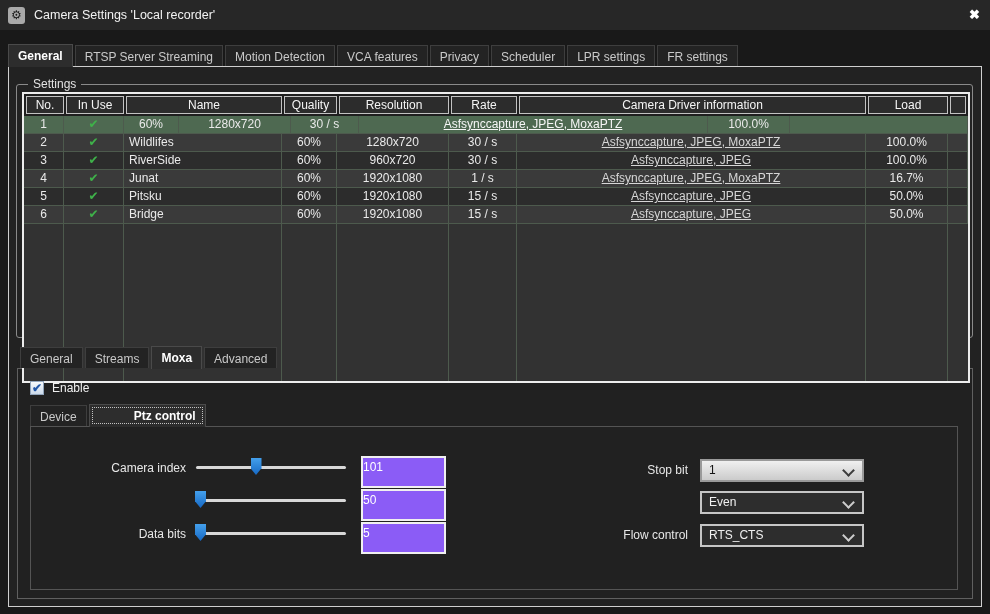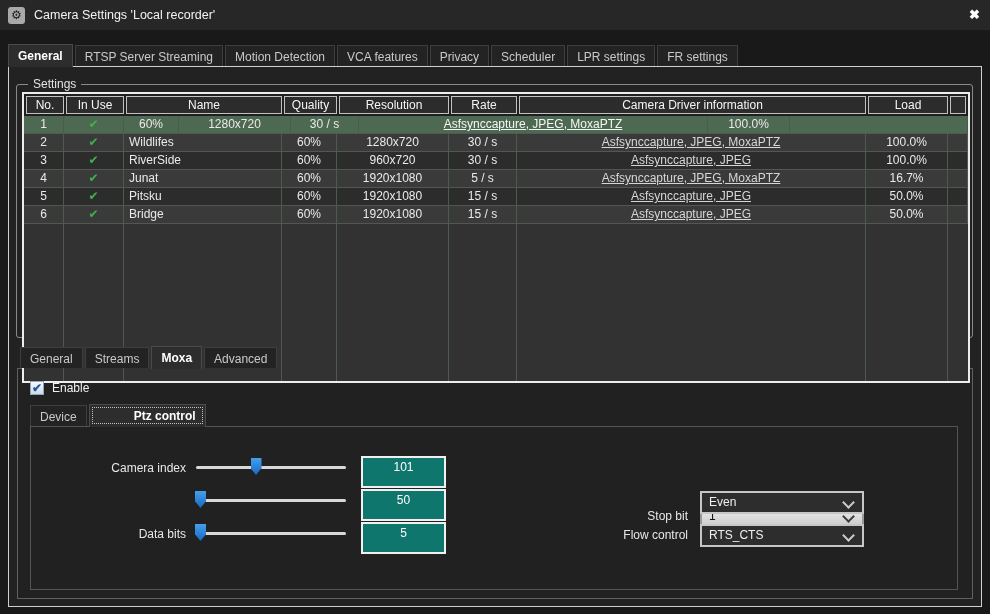--- a/index.html
+++ b/index.html
@@ -57,21 +57,21 @@
               background:linear-gradient(#f7fafd,#ccdaea);color:#2257a8;font-size:12px;font-weight:bold;
               line-height:12px;text-align:center;}
   #enable-label{margin-left:8px;color:#f0f0f0;font-size:12px;}
   
   .slider-row{position:absolute;left:0;width:990px;height:24px;z-index:4;}
   .slider-label{position:absolute;left:58px;width:128px;text-align:right;color:#e8e8e8;font-size:12px;line-height:24px;}
   .slider-track{position:absolute;left:196px;top:10px;width:150px;height:3px;background:#d8d8d8;border-radius:2px;}
   .slider-thumb{position:absolute;top:2px;width:11px;height:17px;background:linear-gradient(#44a0ec,#1668c4);
                 clip-path:polygon(0 0,100% 0,100% 60%,50% 100%,0 60%);}
   .valbox{position:absolute;left:361px;top:0;width:85px;height:32px;box-sizing:border-box;border:2px solid #f0f0f0;
-          background:#0f766e;color:#ffffff;font-size:12px;text-align:center;line-height:19px;}
+          background:#8b5cf6;color:#ffffff;font-size:12px;line-height:19px;}
   
   .combo-row{position:absolute;left:0;width:990px;height:23px;z-index:4;}
   .combo-label{position:absolute;left:558px;width:130px;text-align:right;color:#e8e8e8;font-size:12px;line-height:23px;}
   .combo{position:absolute;left:700px;top:0;width:164px;height:23px;box-sizing:border-box;border:2px solid #c6c6c6;
          background:#2d2d2d;color:#f0f0f0;font-size:12px;line-height:19px;padding-left:7px;}
   .combo.focused{background:linear-gradient(#f0f0f0,#cbcbcb);color:#141414;border-color:#9a9a9a;}
   .combo .chev{position:absolute;right:9px;top:5px;width:7px;height:7px;border-right:2px solid #cdcdcd;
                border-bottom:2px solid #cdcdcd;transform:rotate(45deg);}
   .combo.focused .chev{border-color:#3c3c3c;}
 </style>
@@ -164,21 +164,21 @@
           <div class="td link" style="width: 349px;"><span class="drv-link">Asfsynccapture, JPEG</span></div>
           <div class="td " style="width: 82px;">100.0%</div>
           <div class="td" style="flex: 1 1 0%;"></div>
         </div>
         <div class="trow odd">
           <div class="td " style="width: 40px;">4</div>
           <div class="td check" style="width: 60px;">✔</div>
           <div class="td name" style="width: 158px;">Junat</div>
           <div class="td " style="width: 55px;">60%</div>
           <div class="td " style="width: 112px;">1920x1080</div>
-          <div class="td " style="width: 68px;">5 / s</div>
+          <div class="td " style="width: 68px;">1 / s</div>
           <div class="td link" style="width: 349px;"><span class="drv-link">Asfsynccapture, JPEG, MoxaPTZ</span></div>
           <div class="td " style="width: 82px;">16.7%</div>
           <div class="td" style="flex: 1 1 0%;"></div>
         </div>
         <div class="trow even">
           <div class="td " style="width: 40px;">5</div>
           <div class="td check" style="width: 60px;">✔</div>
           <div class="td name" style="width: 158px;">Pitsku</div>
           <div class="td " style="width: 55px;">60%</div>
           <div class="td " style="width: 112px;">1920x1080</div>
@@ -241,21 +241,21 @@
         <div class="slider-track"></div>
         <div class="slider-thumb" style="left: 195px;"></div>
         <div class="valbox">50</div>
       </div>
       <div class="slider-row" style="top: 522px;">
         <div class="slider-label">Data bits</div>
         <div class="slider-track"></div>
         <div class="slider-thumb" style="left: 195px;"></div>
         <div class="valbox">5</div>
       </div>
-      <div class="combo-row" style="top: 459px; margin-top: 46px;">
+      <div class="combo-row" style="top: 459px;">
         <div class="combo-label">Stop bit</div>
         <div class="combo focused"><span>1</span><div class="chev"></div></div>
       </div>
       <div class="combo-row" style="top: 491px;">
         <div class="combo"><span>Even</span><div class="chev"></div></div>
       </div>
       <div class="combo-row" style="top: 524px;">
         <div class="combo-label">Flow control</div>
         <div class="combo"><span>RTS_CTS</span><div class="chev"></div></div>
       </div>

